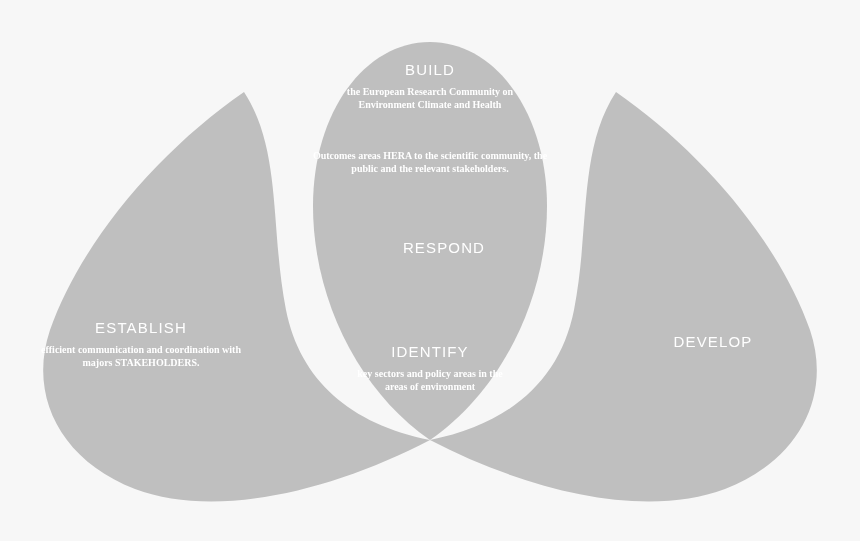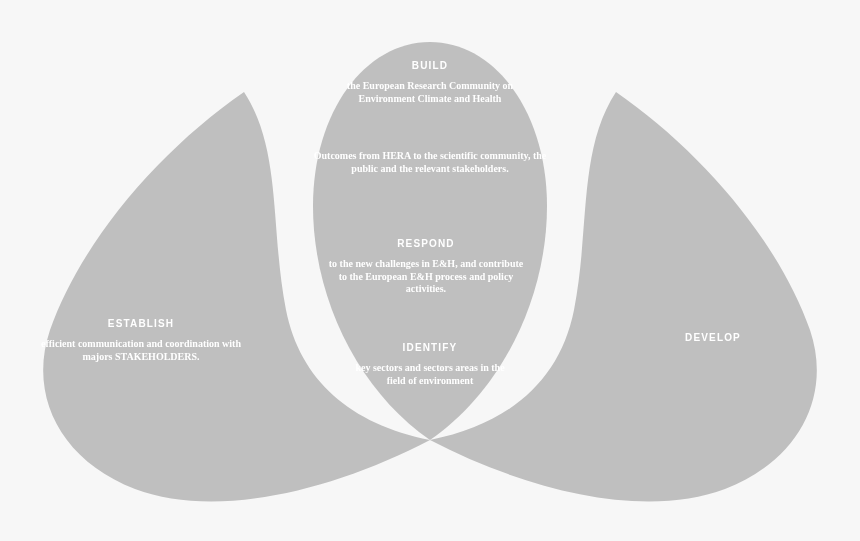--- a/index.html
+++ b/index.html
@@ -27,38 +27,38 @@
   }
   .block {
     position: absolute;
     text-align: center;
     color: #ffffff;
     line-height: 1.28;
   }
   .block .heading {
     display: block;
     font-family: "Liberation Sans", sans-serif;
-    font-weight: 700;
-    font-size: 10px;
+    font-weight: 400;
+    font-size: 15px;
     letter-spacing: 1.15px;
     margin-bottom: 7px;
     color: #ffffff;
   }
   .block .body {
     display: block;
     font-family: "Liberation Serif", serif;
     font-weight: 700;
     font-size: 10px;
     color: #ffffff;
   }
 
   
   #block-build   { left: 330px; top: 60px;  width: 200px; }
   #block-disseminate { left: 312px; top: 150px; width: 236px; }
-  #block-respond { left: 326px; top: 238px; width: 200px; }
+  #block-respond { left: 344px; top: 238px; width: 200px; }
   #block-identify{ left: 348px; top: 334px; width: 164px; margin-top: 8px; }
 
   
   #block-establish { left: 36px;  top: 318px; width: 210px; }
   #block-develop   { left: 608px; top: 318px; width: 210px; margin-top: 14px; }
 </style>
 </head>
 <body>
 
 <div id="diagram">
@@ -85,31 +85,30 @@
              C 360 392, 313 300, 313 206
              C 313 112, 365 42, 430 42 Z"></path>
   </svg>
 
   <div class="block" id="block-build">
     <span class="heading">BUILD</span>
     <span class="body">the European Research Community on Environment Climate and Health</span>
   </div>
 
   <div class="block" id="block-disseminate">
-    <span class="body">Outcomes from HERA to the scientific community, the public and the relevant stakeholders.</span>
+    <span class="body">Outcomes areas HERA to the scientific community, the public and the relevant stakeholders.</span>
   </div>
 
   <div class="block" id="block-respond">
     <span class="heading">RESPOND</span>
-    <span class="body">to the new challenges in E&amp;H, and contribute to the European E&amp;H process and policy activities.</span>
   </div>
 
   <div class="block" id="block-identify">
     <span class="heading">IDENTIFY</span>
-    <span class="body">key sectors and sectors areas in the field of environment</span>
+    <span class="body">key sectors and policy areas in the areas of environment</span>
   </div>
 
   <div class="block" id="block-establish">
     <span class="heading">ESTABLISH</span>
     <span class="body">efficient communication and coordination with majors STAKEHOLDERS.</span>
   </div>
 
   <div class="block" id="block-develop">
     <span class="heading">DEVELOP</span>
   </div>

